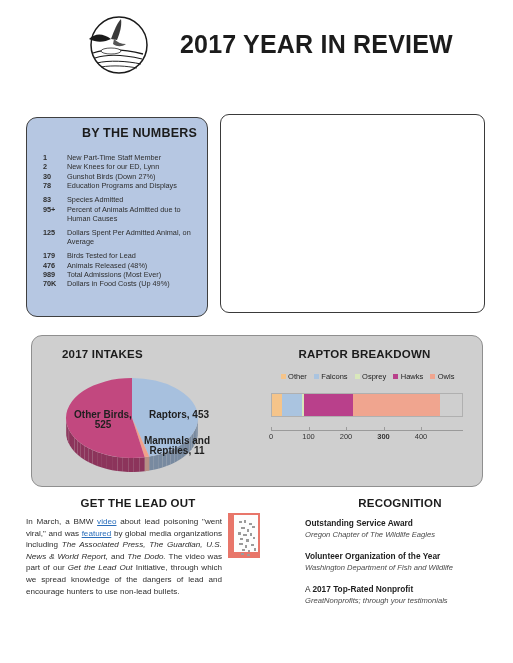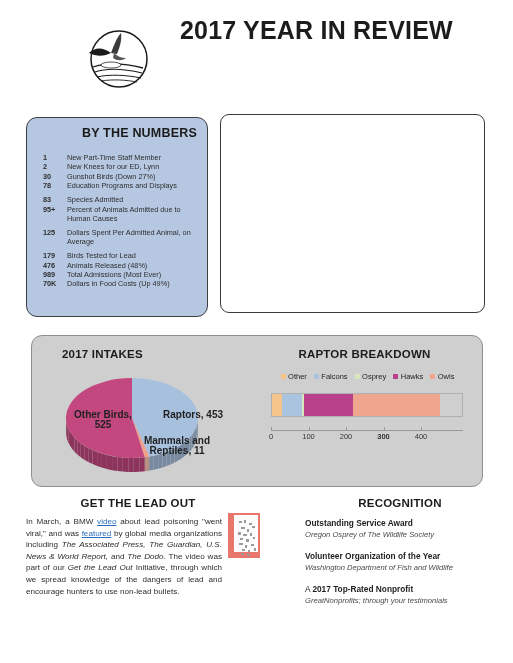--- a/index.html
+++ b/index.html
@@ -7,23 +7,23 @@
     width: 513px; height: 663px;
     background: #ffffff;
     font-family: "Liberation Sans", sans-serif;
     color: #2b2b2b;
     overflow: hidden;
   }
   .page { position: relative; width: 513px; height: 663px; }
 
   
   .header {
-    position: absolute; left: 0; top: 16px;
+    position: absolute; left: 0; top: 2px;
     width: 513px; height: 85px;
-    display: flex; 
+    display: flex; align-items: center;
   }
   .logo-wrap {
     width: 110px; margin-left: 62px;
     display: flex; align-items: center; justify-content: center;
   }
   .logo-svg { display: block; }
   .title {
     font-size: 25px; font-weight: bold; letter-spacing: 0.2px;
     color: #1c1c1c; margin-left: 8px;
   }
@@ -73,21 +73,21 @@
   .pie-heading { left: 30px; top: 12px; width: 200px; text-align: left; }
   .bar-heading { left: 225px; top: 12px; width: 215px; text-align: center; }
 
   
   .pie-area { position: absolute; left: 22px; top: 30px; width: 215px; height: 115px; }
   .pie-label {
     position: absolute; font-size: 10px; font-weight: bold; color: #1f1f1f;
     text-align: center; line-height: 10px;
   }
   .pl-other { left: 14px; top: 44px; width: 70px; }
-  .pl-raptors { left: 102px; top: 44px; width: 74px; }
+  .pl-raptors { left: 88px; top: 44px; width: 74px; }
   .pl-mammals { left: 80px; top: 70px; width: 86px; }
 
   
   .bar-area { position: absolute; left: 228px; top: 32px; width: 215px; height: 112px; }
   .legend {
     display: flex; justify-content: center; align-items: center;
     gap: 7px; margin-top: 4px; margin-bottom: 12px;
   }
   .legend-item { display: flex; align-items: center; gap: 2.5px; font-size: 7.5px; color: #222; }
   .legend-swatch { width: 5px; height: 5px; display: inline-block; }
@@ -388,21 +388,21 @@
         <div class="speck" style="left: 11px; top: 38px; width: 3px; height: 2px;"></div>
         <div class="speck" style="left: 17px; top: 39px; width: 3px; height: 2px;"></div>
       </div>
   </div>
 
   <div class="recog-section">
     <div class="recog-title">RECOGNITION</div>
     <div id="awards-list">
         <div class="award">
           <div class="award-name"><span>Outstanding Service Award</span></div>
-          <div class="award-org">Oregon Osprey of The Wildlife Society</div>
+          <div class="award-org">Oregon Chapter of The Wildlife Eagles</div>
         </div>
         <div class="award aw-2">
           <div class="award-name"><span>Volunteer Organization of the Year</span></div>
           <div class="award-org">Washington Department of Fish and Wildlife</div>
         </div>
         <div class="award">
           <div class="award-name"><span class="lead-a">A </span><span>2017 Top-Rated Nonprofit</span></div>
           <div class="award-org">GreatNonprofits; through your testimonials</div>
         </div>
       </div>

